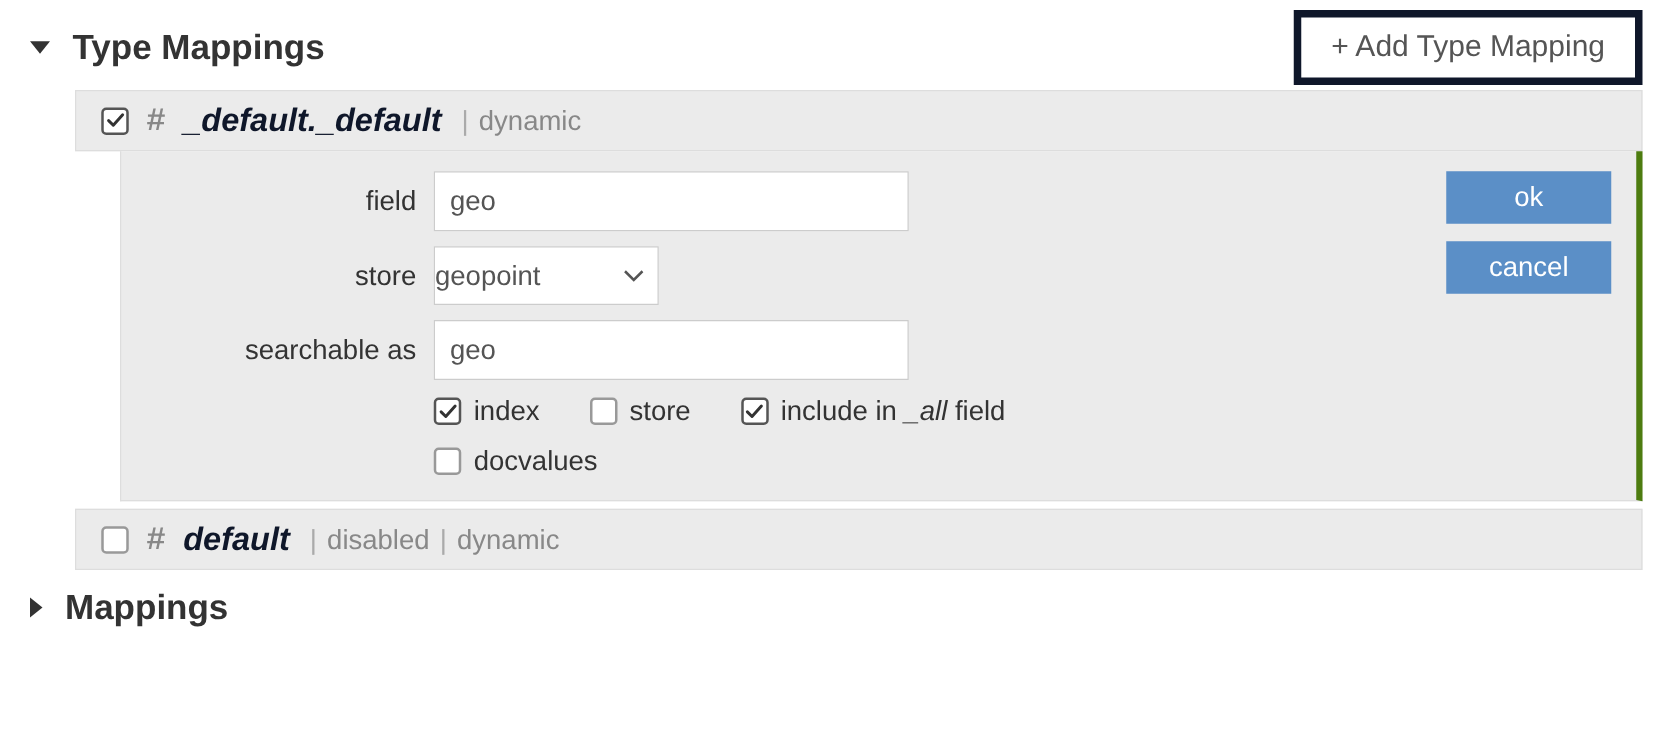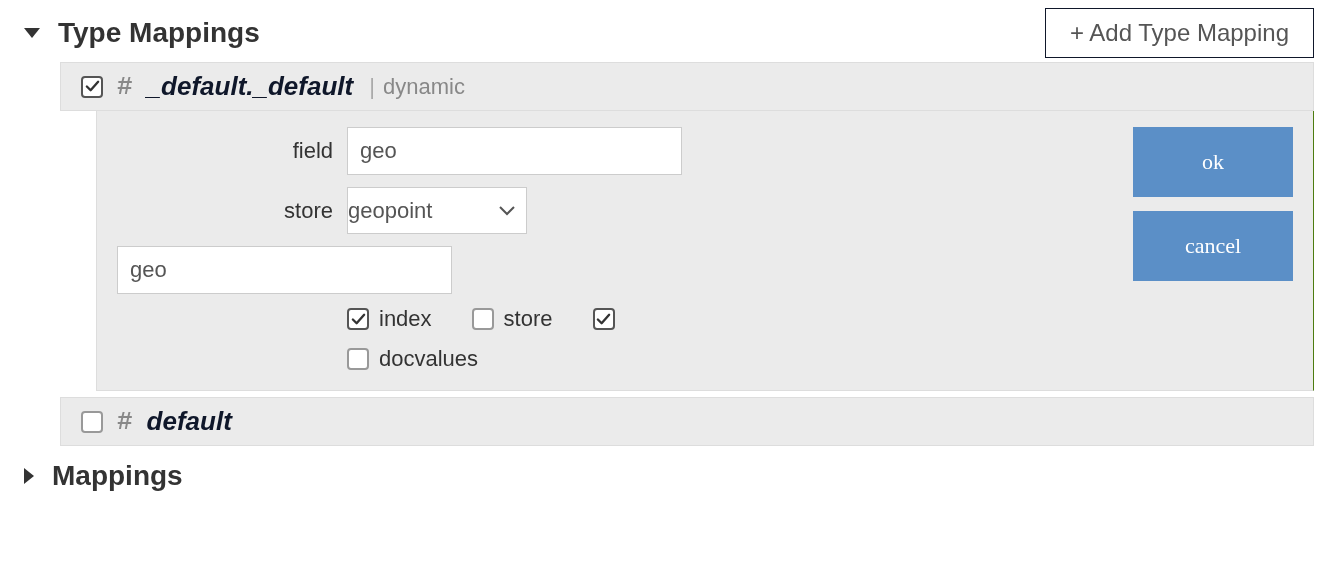--- a/index.html
+++ b/index.html
@@ -34,21 +34,21 @@
       border-right: 8px solid transparent;
       border-top: 10px solid #333;
     }
     .triangle-right {
       width: 0; height: 0;
       border-top: 8px solid transparent;
       border-bottom: 8px solid transparent;
       border-left: 10px solid #333;
     }
     .add-btn {
-      border: 1px solid #0f172a;
+      border: 6px solid #0f172a;
       background: #fff;
       color: #555;
       font-size: 24px;
       padding: 10px 24px;
       cursor: pointer;
       font-family: inherit;
     }
     .mappings-container {
       margin-left: 36px;
     }
@@ -97,21 +97,21 @@
     .cb.unchecked {
       border-color: #999;
     }
     .cb svg {
       width: 15px;
       height: 15px;
     }
     .expanded-body {
       background: #ebebeb;
       border-left: 1px solid #ddd;
-      border-right: 1px solid #4d7c0f;
+      border-right: 5px solid #4d7c0f;
       border-bottom: 1px solid #ddd;
       padding: 16px 20px 18px 20px;
       display: flex;
       gap: 20px;
       margin-left: 36px;
     }
     .form-area { flex: 1; }
     .form-row {
       display: flex;
       align-items: center;
@@ -123,21 +123,21 @@
       padding-right: 14px;
       color: #333;
       font-size: 22px;
     }
     .text-input {
       border: 1px solid #ccc;
       background: #fff;
       padding: 10px 12px;
       font-size: 22px;
       font-family: inherit;
-      width: 335px;
+      width: 380px;
       color: #555;
     }
     .select-wrap {
       position: relative;
       display: inline-block;
     }
     .select {
       border: 1px solid #ccc;
       background: #fff;
       padding: 10px 44px 10px 0;
@@ -175,25 +175,25 @@
     .btn-col {
       display: flex;
       flex-direction: column;
       gap: 14px;
       align-items: flex-end;
     }
     .btn {
       background: #5b8fc7;
       color: #fff;
       border: none;
-      padding: 22px 0;
-      width: 160px;
-      font-size: 22px;
-      cursor: pointer;
-      font-family: Liberation Serif, serif;
+      padding: 8px 0;
+      width: 132px;
+      font-size: 22px;
+      cursor: pointer;
+      font-family: Liberation Sans, sans-serif;
     }
     .section-header.analyzers { margin-top: 8px; }
   </style>
 </head>
 <body>
 
 <div class="top-row">
   <div class="section-header">
     <div class="triangle-down"></div>
     <div class="title">Type Mappings</div>
@@ -225,20 +225,21 @@
         <div class="select-wrap">
           <select class="select">
             <option>geopoint</option>
           </select>
           <svg class="select-chevron" width="16" height="10" viewBox="0 0 16 10">
               <path d="M1 1 L8 8 L15 1" stroke="#555" stroke-width="2" fill="none"></path>
             </svg>
         </div>
       </div>
       <div class="form-row">
+        <label>searchable as</label>
         <input class="text-input" type="text" value="geo" style="">
       </div>
       <div class="checkbox-row">
         <div class="checkbox-item">
           <span class="cb">
             <svg viewBox="0 0 16 16">
                 <path d="M2 8 L6 12 L14 3" stroke="#333" stroke-width="2.5" fill="none" stroke-linecap="round" stroke-linejoin="round"></path>
               </svg>
           </span>
           <span>index</span>
@@ -246,36 +247,38 @@
         <div class="checkbox-item">
           <span class="cb unchecked"></span>
           <span>store</span>
         </div>
         <div class="checkbox-item">
           <span class="cb">
             <svg viewBox="0 0 16 16">
                 <path d="M2 8 L6 12 L14 3" stroke="#333" stroke-width="2.5" fill="none" stroke-linecap="round" stroke-linejoin="round"></path>
               </svg>
           </span>
+          <span><span>include in </span><em>_all</em><span> field</span></span>
         </div>
         <div class="checkbox-item" style="width:100%; margin-top:0;text-align:right;">
           <span class="cb unchecked"></span>
           <span>docvalues</span>
         </div>
       </div>
     </div>
     <div class="btn-col">
       <button class="btn">ok</button>
       <button class="btn">cancel</button>
     </div>
   </div>
 
   <div class="mapping-header" style="margin-top:6px;">
     <span class="cb unchecked"></span>
     <span class="hash">#</span>
     <span class="name">default</span>
+    <span class="meta"><span class="sep">|</span> <span>disabled</span> <span class="sep">|</span> <span>dynamic</span></span>
   </div>
 </div>
 
 <div class="section-header analyzers">
   <div class="triangle-right"></div>
   <div class="title">Mappings</div>
 </div>
 
 </body></html>

